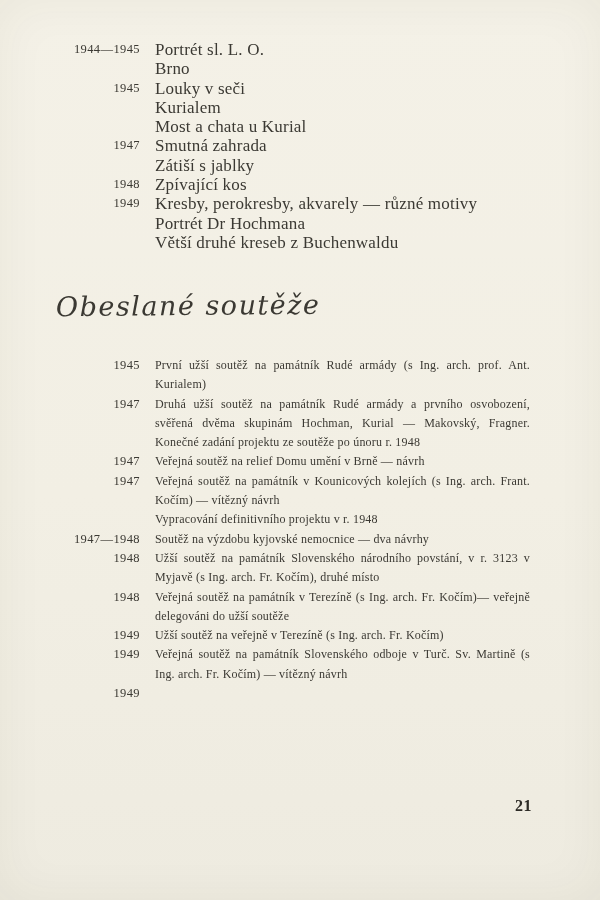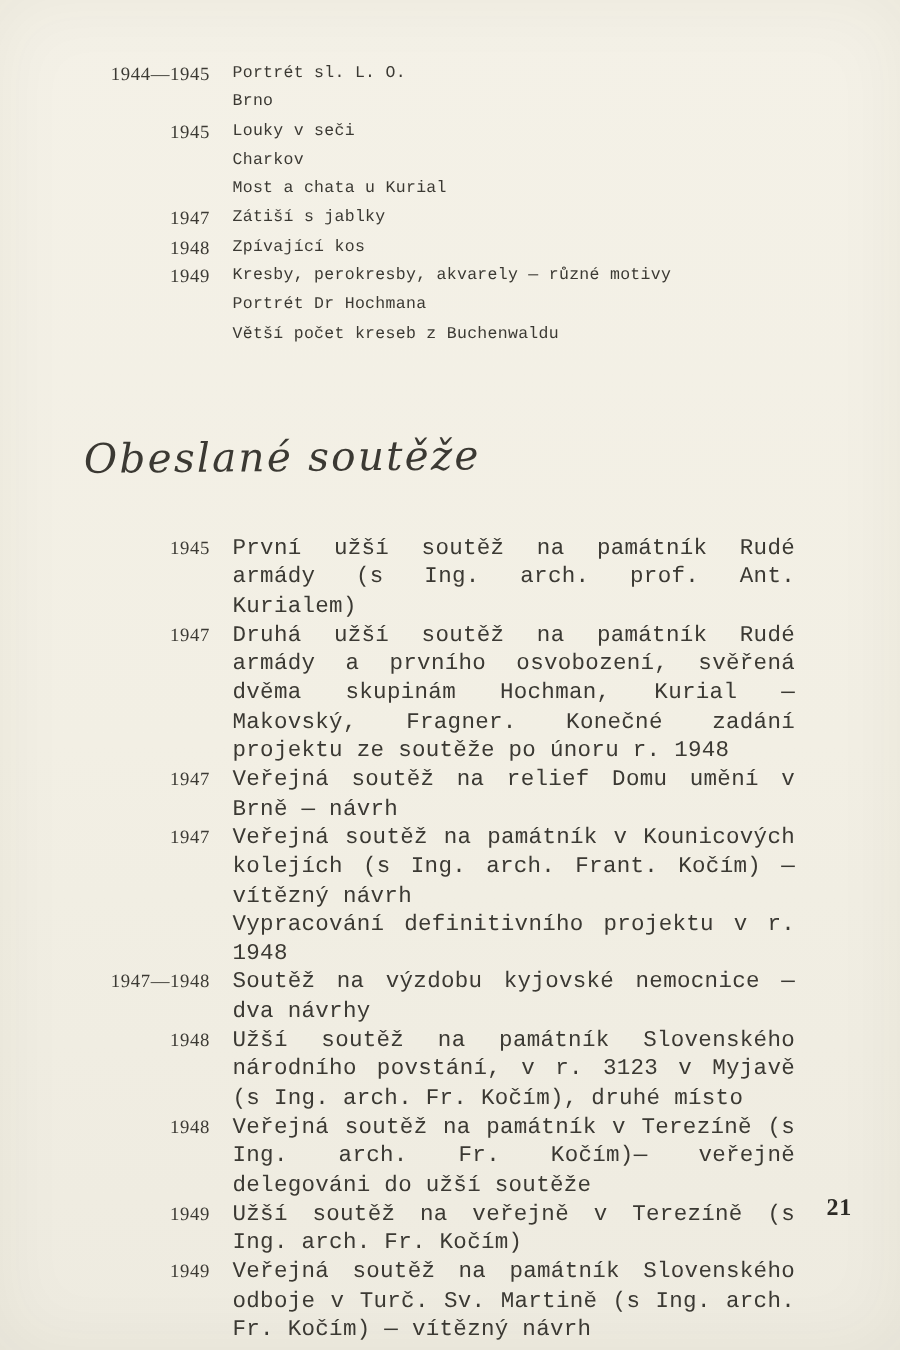--- a/index.html
+++ b/index.html
@@ -46,34 +46,32 @@
     font-size: 12.5px;
     line-height: 19.3px;
     letter-spacing: 0.4px;
     white-space: nowrap;
   }
   .lines {
     flex: 1;
     padding-left: 15px;
   }
   .line {
-    font-size: 11px;
+    font-size: 17px;
     line-height: 19.3px;
     letter-spacing: 0.2px;
     white-space: nowrap;
-    font-family: Liberation Mono, monospace;
   }
   .comp-text {
     flex: 1;
     padding-left: 15px;
-    font-size: 15px;
+    font-size: 12px;
     line-height: 19.3px;
     letter-spacing: 0.2px;
     text-align: justify;
-    font-family: Liberation Mono, monospace;
   }
 
   
   .script-heading {
     position: absolute;
     top: 290px;
     left: 56px;
     margin: 0;
     font-family: "DejaVu Serif", serif;
     font-style: italic;
@@ -86,62 +84,62 @@
 
   
   .page-number {
     position: absolute;
     top: 797px;
     left: 515px;
     font-size: 16px;
     font-weight: 700;
     letter-spacing: 0.5px;
     color: #2d2b26;
-    margin-left: 36px;
   }
 </style>
 </head>
 <body>
 
 <div class="page">
 
   <div class="works-list" id="works-list">
       <div class="entry">
         <div class="year">1944—1945</div>
         <div class="lines">
           <div class="line">Portrét sl. L. O.</div>
           <div class="line">Brno</div>
         </div>
       </div>
       <div class="entry">
         <div class="year">1945</div>
         <div class="lines">
           <div class="line">Louky v seči</div>
-          <div class="line">Charkov</div>
+          <div class="line">Kurialem</div>
           <div class="line">Most a chata u Kurial</div>
         </div>
       </div>
       <div class="entry">
         <div class="year">1947</div>
         <div class="lines">
+          <div class="line">Smutná zahrada</div>
           <div class="line">Zátiší s jablky</div>
         </div>
       </div>
       <div class="entry">
         <div class="year">1948</div>
         <div class="lines">
           <div class="line">Zpívající kos</div>
         </div>
       </div>
       <div class="entry">
         <div class="year">1949</div>
         <div class="lines">
           <div class="line">Kresby, perokresby, akvarely — různé motivy</div>
           <div class="line">Portrét Dr Hochmana</div>
-          <div class="line">Větší počet kreseb z Buchenwaldu</div>
+          <div class="line">Větší druhé kreseb z Buchenwaldu</div>
         </div>
       </div>
     </div>
 
   <h2 class="script-heading">Obeslané soutěže</h2>
 
   <div class="competitions-list" id="competitions-list">
       <div class="entry">
         <div class="year">1945</div>
         <div class="comp-text">První užší soutěž na památník Rudé armády (s Ing. arch. prof. Ant. Kurialem)</div>

